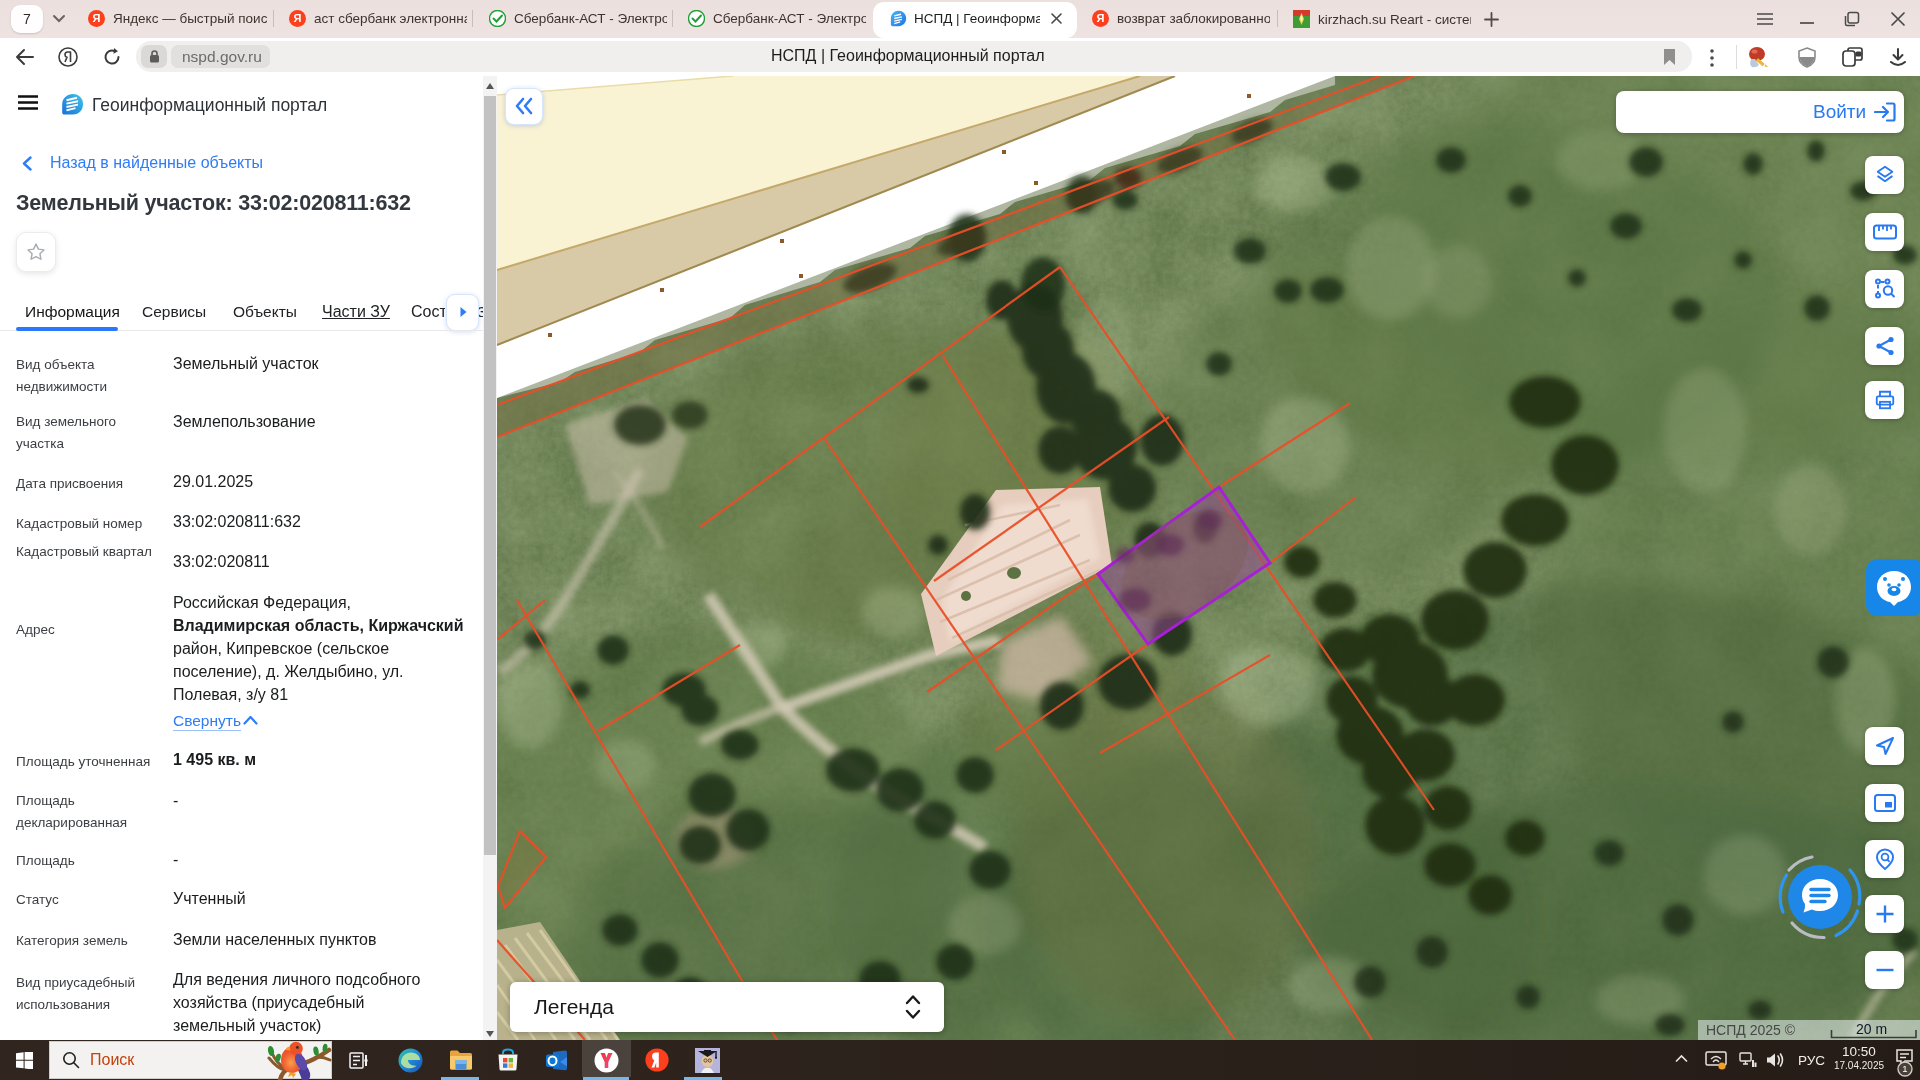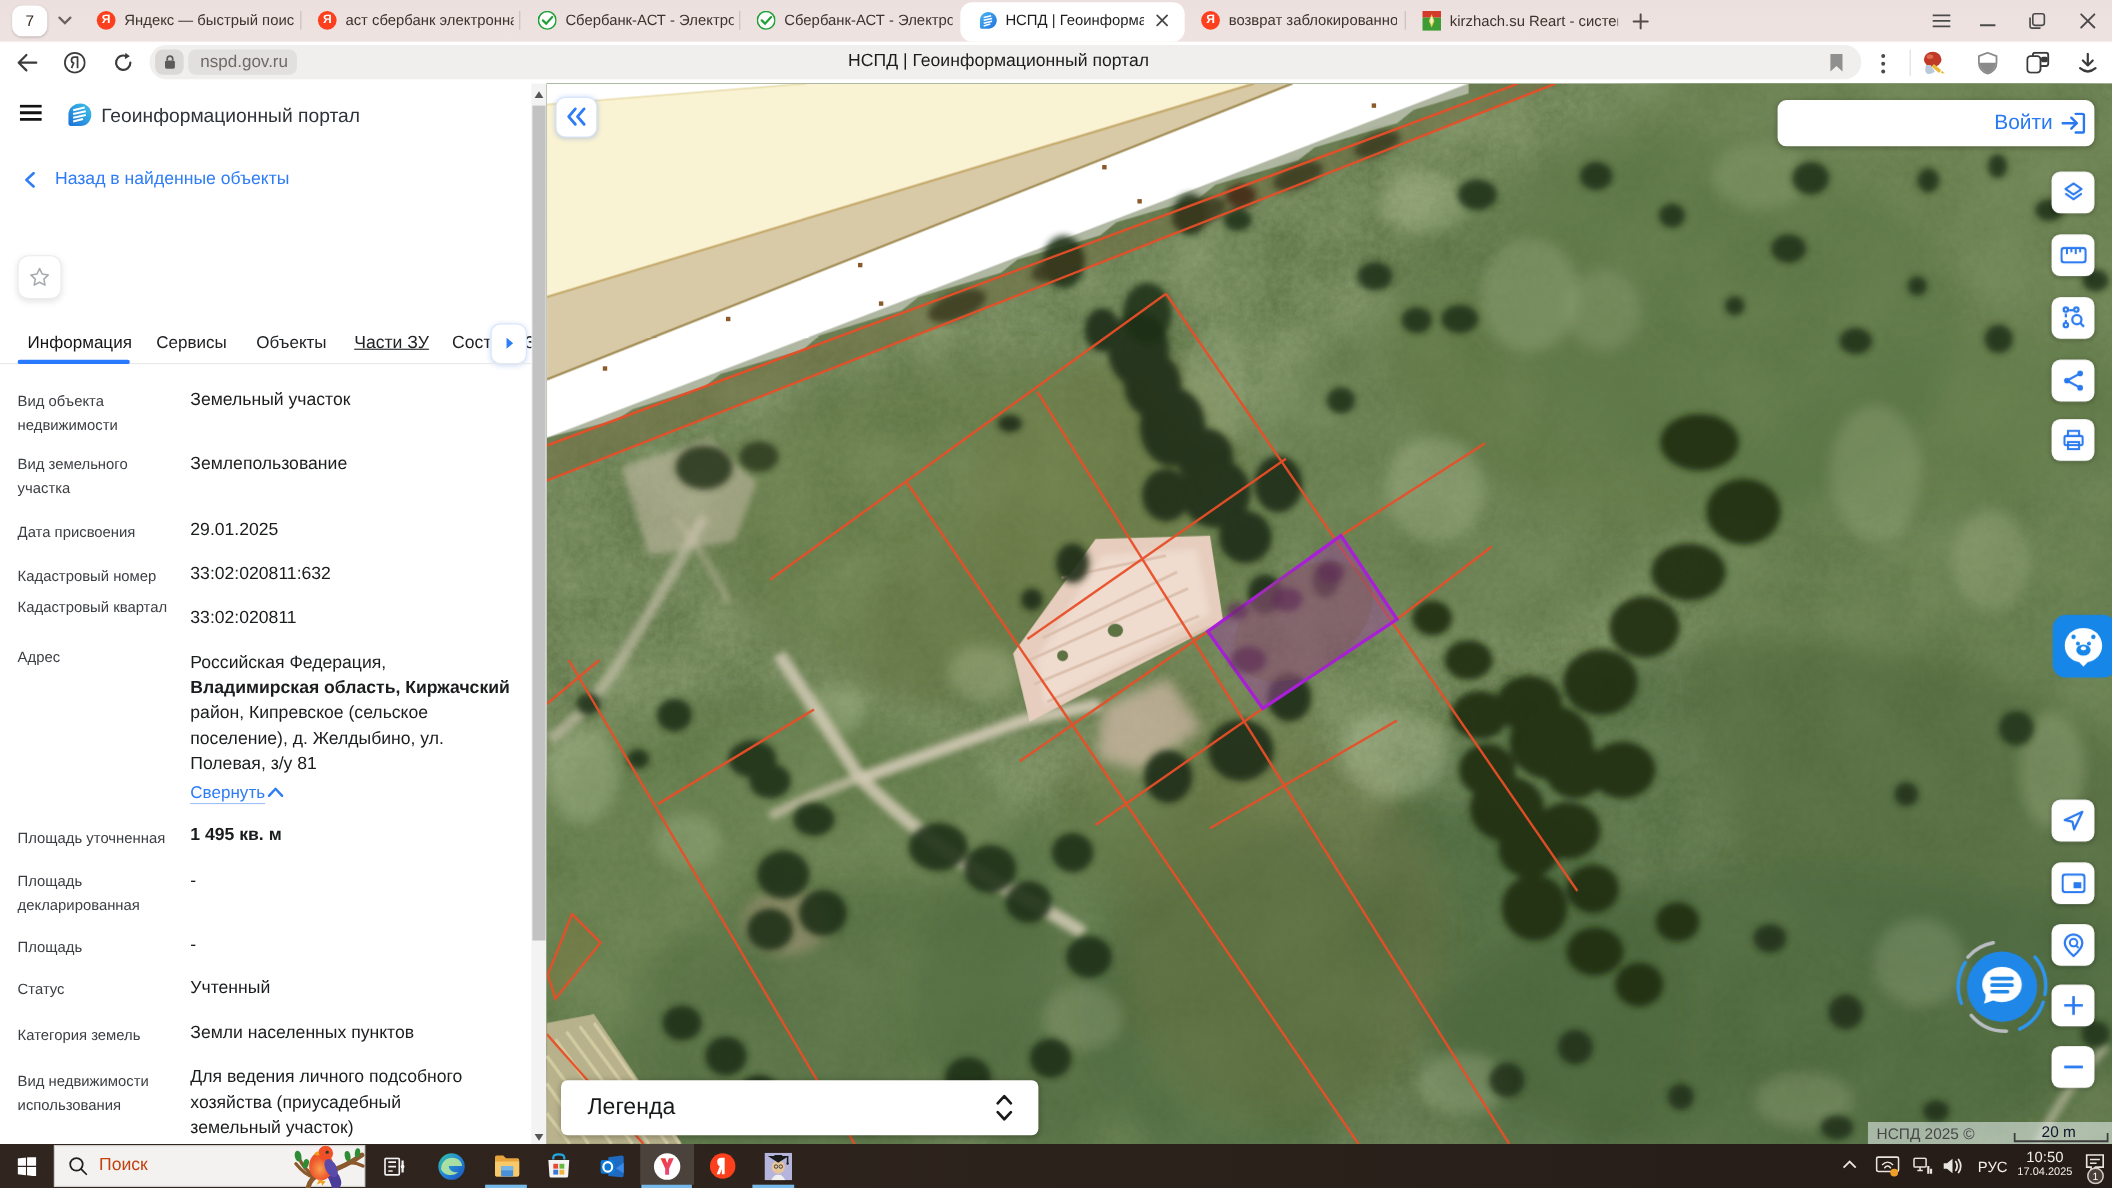--- a/index.html
+++ b/index.html
@@ -196,20 +196,21 @@
       <path d="M5.5 7.2 L16 4.8 M5.5 10.6 L17 8.2 M5.5 14 L17 11.6 M5.5 17.4 L14.5 15.2" stroke="#fff" stroke-width="1.9"></path>
     </svg>
 
   <div class="abs" style="left:92px;top:95px;font-size:17.5px;color:#2e3338;">Геоинформационный портал</div>
 
   <svg class="abs" style="left:22px;top:156px;" width="10" height="15" viewBox="0 0 10 15">
       <path d="M8.5 1.5 L2 7.5 L8.5 13.5" fill="none" stroke="#2e7cf6" stroke-width="2.4" stroke-linecap="round" stroke-linejoin="round"></path>
     </svg>
   <div class="abs" style="left:50px;top:154px;font-size:16px;color:#2e7cf6;">Назад в найденные объекты</div>
 
+  <div class="abs" style="left:16px;top:191px;font-size:21.5px;font-weight:bold;color:#33383e;letter-spacing:-0.2px;">Земельный участок: 33:02:020811:632</div>
 
   <div class="abs" style="left:16px;top:232px;width:40px;height:40px;background:#fff;border:1px solid #ececec;border-radius:10px;box-shadow:0 2px 6px rgba(0,0,0,.10);"></div>
   <svg class="abs" style="left:26px;top:242px;" width="20" height="20" viewBox="0 0 24 24">
       <path d="M12 2.5 L14.9 8.6 L21.5 9.5 L16.7 14.1 L17.9 20.7 L12 17.5 L6.1 20.7 L7.3 14.1 L2.5 9.5 L9.1 8.6 Z" fill="none" stroke="#a7abb0" stroke-width="1.7" stroke-linejoin="round"></path>
     </svg>
 
   <div class="abs" style="left:25px;top:303px;font-size:15.5px;color:#141517;">Информация</div>
 
   <div class="abs" style="left:142px;top:303px;font-size:15.5px;color:#202225;">Сервисы</div>
 
@@ -239,21 +240,21 @@
 
   <div class="lbl" style="top:476px;">Дата присвоения</div>
   <div class="val" style="top:473px;">29.01.2025</div>
 
   <div class="lbl" style="top:516px;">Кадастровый номер</div>
   <div class="val" style="top:513px;">33:02:020811:632</div>
 
   <div class="lbl" style="top:544px;">Кадастровый квартал</div>
   <div class="val" style="top:553px;">33:02:020811</div>
 
-  <div class="lbl" style="top:590px;">Адрес</div>
+  <div class="lbl" style="top:622px;">Адрес</div>
   <div class="val" style="top:594px;">Российская Федерация,</div>
   <div class="val" style="top:617px;font-weight:bold;">Владимирская область, Киржачский</div>
   <div class="val" style="top:640px;text-align:right;">район, Кипревское (сельское</div>
   <div class="val" style="top:663px;">поселение), д. Желдыбино, ул.</div>
   <div class="val" style="top:686px;">Полевая, з/у 81</div>
 
   <div class="abs" style="left:173px;top:712px;font-size:15.5px;color:#2e7cf6;border-bottom:1px solid #9cc0f8;">Свернуть</div>
   <svg class="abs" style="left:243px;top:715px;" width="15" height="10" viewBox="0 0 15 10">
       <path d="M1.5 8.5 L7.5 2 L13.5 8.5" fill="none" stroke="#2e7cf6" stroke-width="2.2" stroke-linecap="round" stroke-linejoin="round"></path>
     </svg>
@@ -267,21 +268,21 @@
 
   <div class="lbl" style="top:853px;">Площадь</div>
   <div class="val" style="top:851px;">-</div>
 
   <div class="lbl" style="top:892px;">Статус</div>
   <div class="val" style="top:890px;">Учтенный</div>
 
   <div class="lbl" style="top:933px;">Категория земель</div>
   <div class="val" style="top:931px;">Земли населенных пунктов</div>
 
-  <div class="lbl" style="top:975px;">Вид недвижимости</div>
+  <div class="lbl" style="top:975px;">Вид приусадебный</div>
   <div class="lbl" style="top:997px;">использования</div>
   <div class="val" style="top:971px;">Для ведения личного подсобного</div>
   <div class="val" style="top:994px;">хозяйства (приусадебный</div>
   <div class="val" style="top:1017px;">земельный участок)</div>
 
   <div class="abs" id="map" style="left:497px;top:76px;width:1423px;height:964px;background:#52693b;overflow:hidden;">
   <svg width="1423" height="964" viewBox="497 76 1423 964">
     <defs>
       <filter id="blur3">
             <feGaussianBlur stdDeviation="3"></feGaussianBlur>

